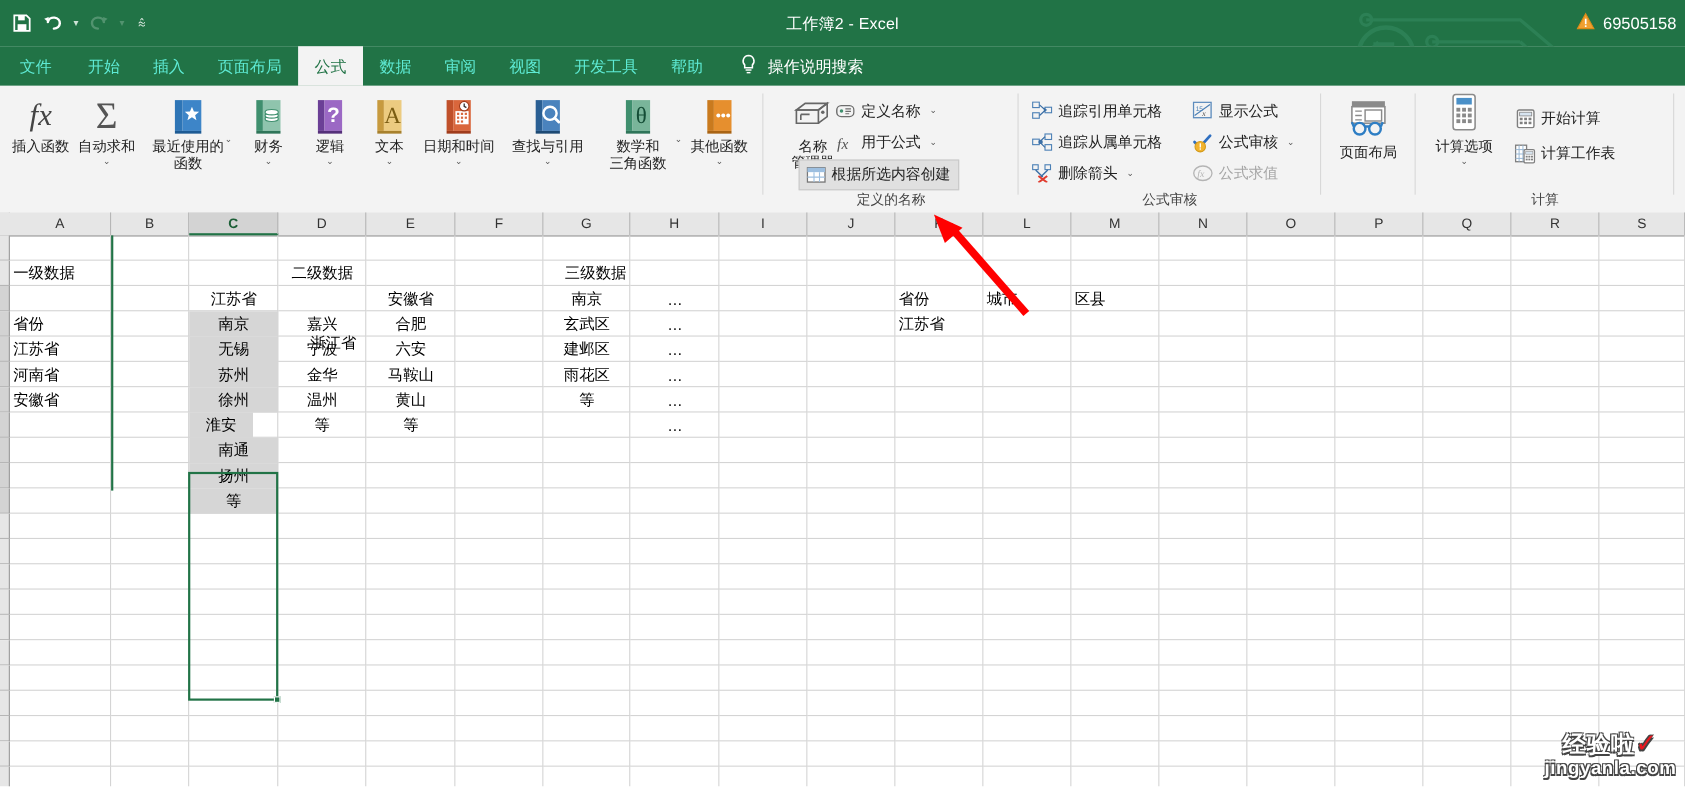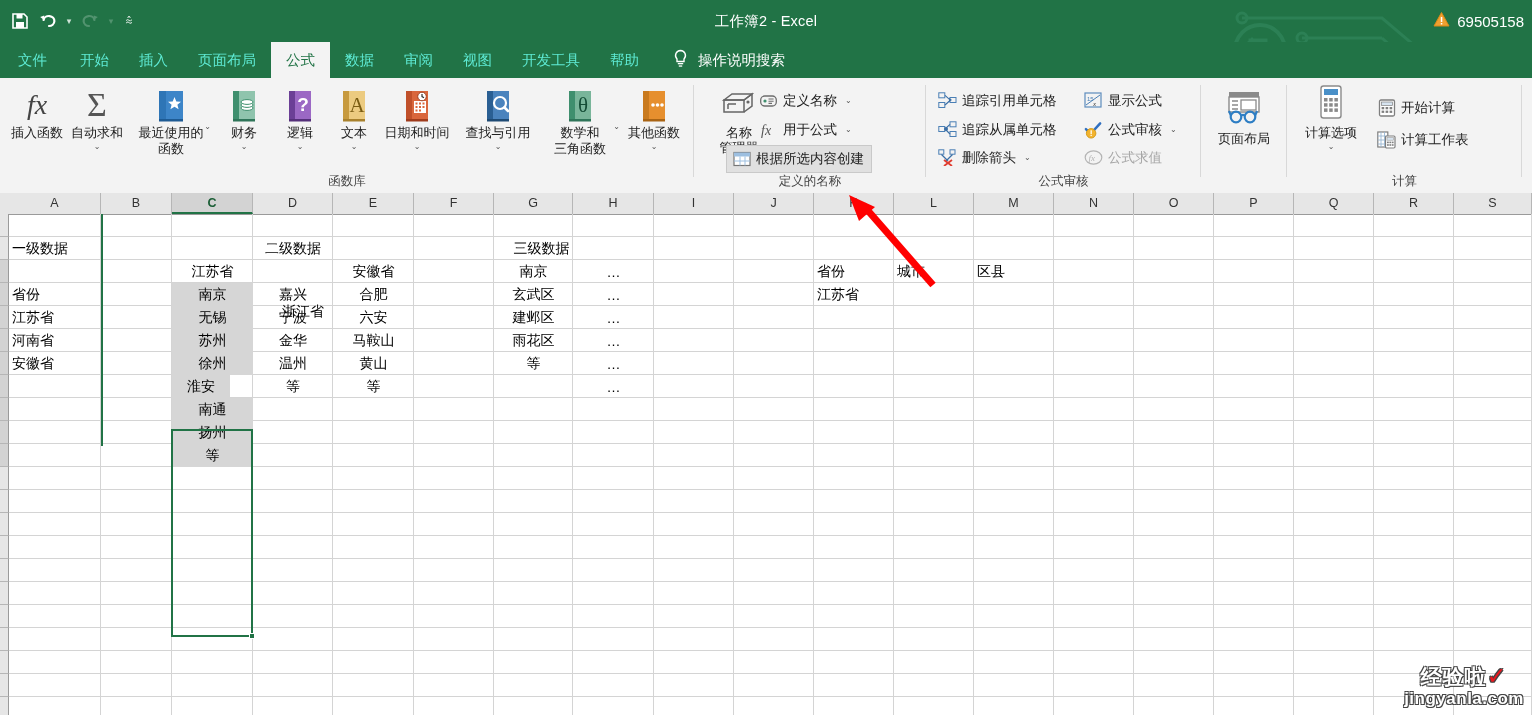--- a/index.html
+++ b/index.html
@@ -160,21 +160,20 @@
           </svg>
       </span>
       <span>操作说明搜索</span>
     </div>
   </div>
 
   <div class="ribbon">
 
     <div class="rgroup" style="left:0;width:694px;">
       <div class="gsep"></div>
-      <div class="glabel">函数库</div>
 
       <div class="bigbtn" style="left:0;">
         <div class="bicon">
           <svg width="40" height="36" viewBox="0 0 40 36">
               <text x="20" y="28" font-family="'Liberation Serif',serif" font-style="italic" font-size="28" fill="#444" text-anchor="middle">fx</text>
             </svg>
         </div>
         <div class="blabel">插入函数</div>
       </div>
 

